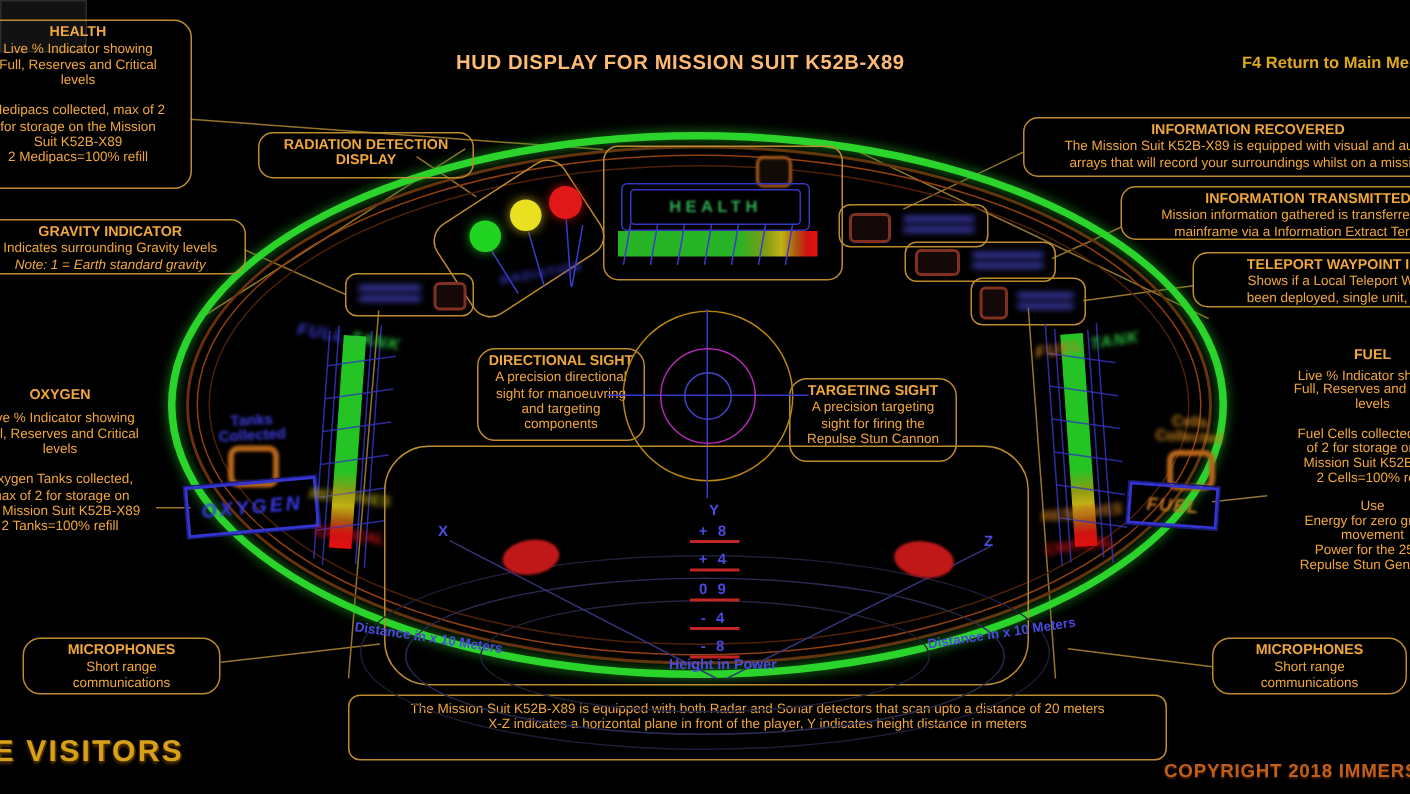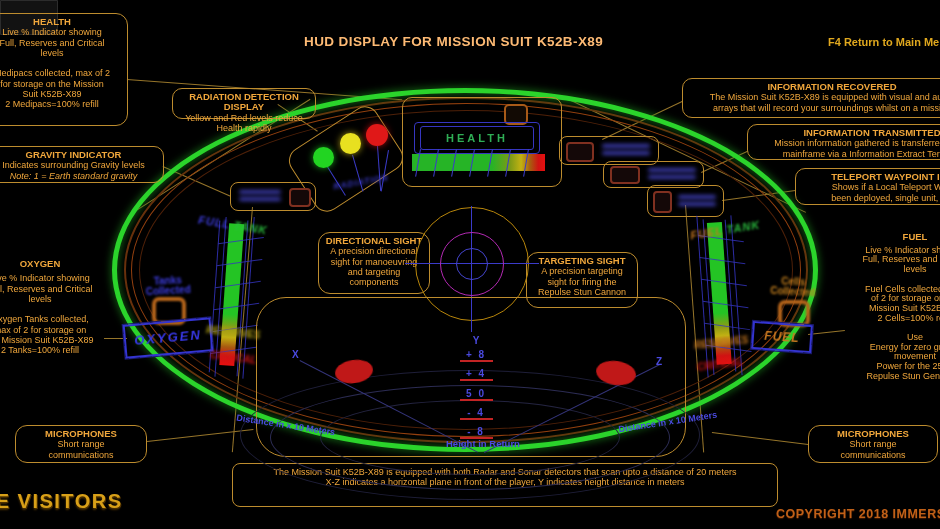--- a/index.html
+++ b/index.html
@@ -58,22 +58,20 @@
 Full, Reserves and Critical
 levels
 
 Medipacs collected, max of 2
 for storage on the Mission
 Suit K52B-X89
 2 Medipacs=100% refill</div>
   </div>
   <div class="callout" style="left:135px;top:88px;width:144px;height:31px;margin-left:37px;">
     <div class="ct">RADIATION DETECTION DISPLAY</div>
-    <div class="cb">Yellow and Red levels reduce
-Health rapidly</div>
   </div>
   <div class="callout" style="left:-17px;top:146px;width:181px;height:37px;">
     <div class="ct">GRAVITY INDICATOR</div>
     <div class="cb">Indicates surrounding Gravity levels</div>
     <div class="cb" style="font-style:italic;">Note: 1 = Earth standard gravity</div>
   </div>
   <div class="callout nb" style="left:-45px;top:256px;width:170px;height:110px;">
     <div class="ct">OXYGEN</div>
     <div style="height:4px;"></div>
     <div class="cb">Live % Indicator showing
@@ -271,27 +269,27 @@
   <div class="ell" style="left:596px;top:361px;width:40px;height:24px;background:#c01818;transform:rotate(8deg);filter:blur(.6px);"></div>
 
   <div class="abs" style="left:466px;top:335px;width:20px;text-align:center;color:#4a4ae0;font-weight:bold;font-size:10px;">Y</div>
   <div class="abs" style="left:292px;top:349px;color:#4a4ae0;font-weight:bold;font-size:10px;">X</div>
   <div class="abs" style="left:656px;top:356px;color:#4a4ae0;font-weight:bold;font-size:10px;">Z</div>
 
   <div class="scale-row" style="left:450px;top:349px;">+ 8</div>
   <div class="redbar" style="left:460px;top:360px;"></div>
   <div class="scale-row" style="left:450px;top:368px;">+ 4</div>
   <div class="redbar" style="left:460px;top:379px;"></div>
-  <div class="scale-row" style="left:450px;top:388px;">5 0</div>
+  <div class="scale-row" style="left:450px;top:388px;">0 9</div>
   <div class="redbar" style="left:460px;top:399px;"></div>
   <div class="scale-row" style="left:450px;top:407px;">- 4</div>
   <div class="redbar" style="left:460px;top:418px;"></div>
   <div class="scale-row" style="left:450px;top:426px;">- 8</div>
   <div class="redbar" style="left:460px;top:437px;"></div>
 
-  <div class="abs" style="left:446px;top:438px;color:#4a4ae0;font-weight:bold;font-size:9.5px;">Height in Return</div>
+  <div class="abs" style="left:446px;top:438px;color:#4a4ae0;font-weight:bold;font-size:9.5px;">Height in Power</div>
   <div class="abs" style="left:236px;top:420px;color:#4a4ae0;font-weight:bold;font-size:9px;transform:rotate(8.5deg);white-space:nowrap;">Distance in x 10 Meters</div>
   <div class="abs" style="left:618px;top:417px;color:#4a4ae0;font-weight:bold;font-size:9px;transform:rotate(-8.5deg);white-space:nowrap;">Distance in x 10 Meters</div>
 
   <div class="abs" style="left:-34px;top:490px;font-size:20px;font-weight:bold;letter-spacing:1.5px;color:#d8a018;text-shadow:0 2px 2px #482e00,1px 1px 0 #5a3a00;white-space:nowrap;">THE VISITORS</div>
   <div class="abs" style="left:776px;top:507px;font-size:12.5px;font-weight:bold;letter-spacing:.5px;color:#c06018;text-shadow:0 1px 1px #401800;white-space:nowrap;">COPYRIGHT 2018 IMMERSIVE</div>
 
 </div>
 
 </body></html>

